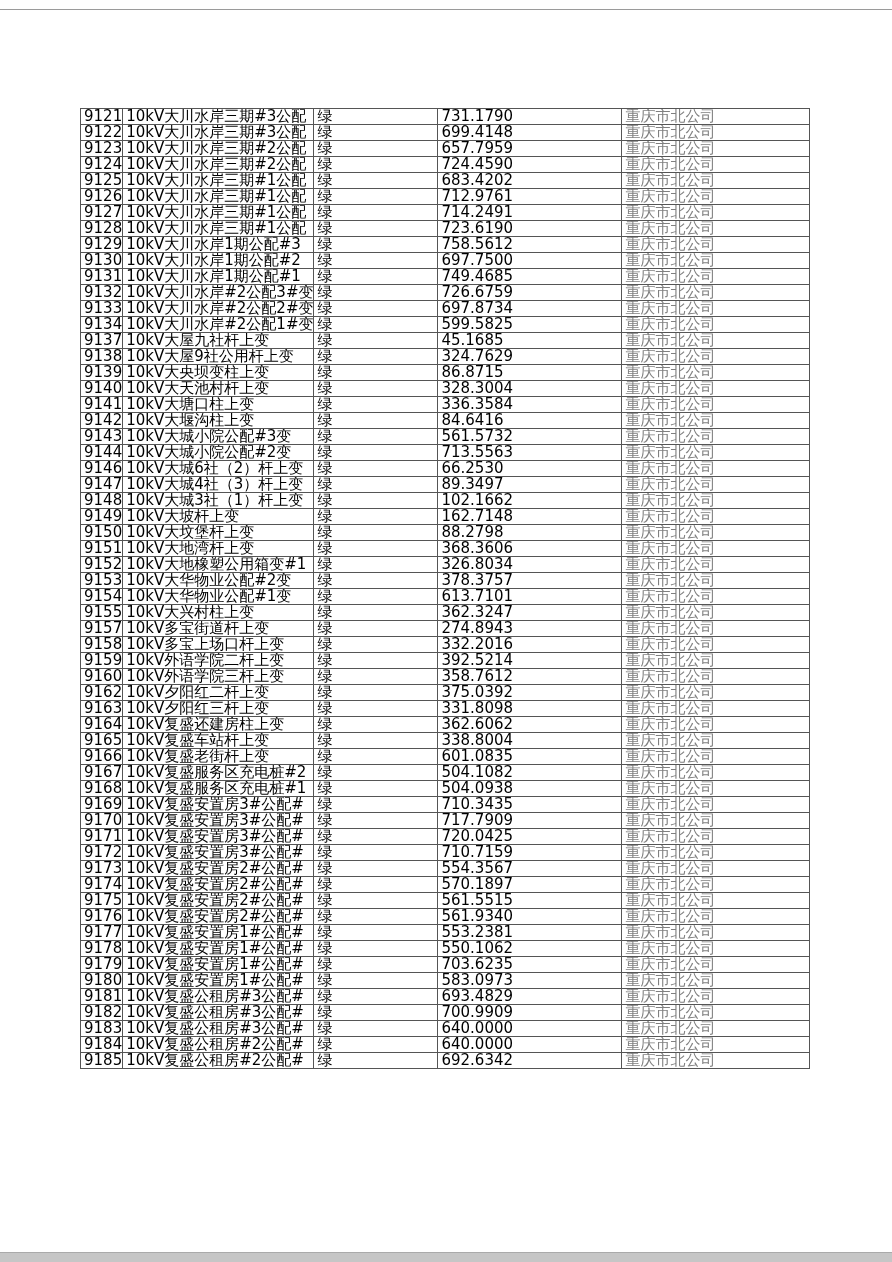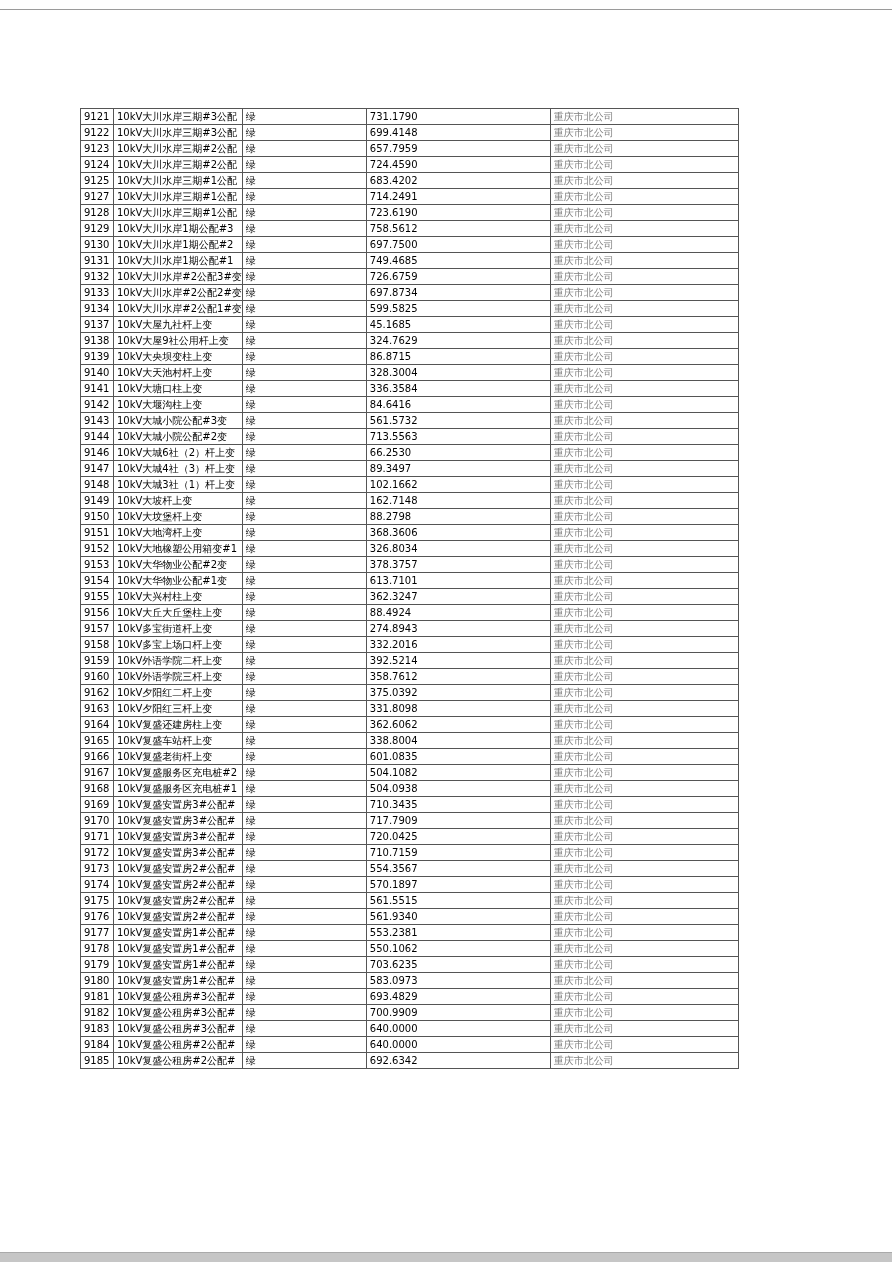--- a/index.html
+++ b/index.html
@@ -9,21 +9,21 @@
     color:#000;overflow:hidden;
   }
   .top-rule{
     position:absolute;left:0;top:9px;width:892px;height:1px;background:#9a9a9a;
   }
   .sheet{
     position:absolute;left:80px;top:108px;
   }
   table.grid{
     border-collapse:collapse;table-layout:fixed;
-    font-size:10px;
+    font-size:15px;
   }
   table.grid td{
     border:1px solid #555;
     height:15px;
     padding:0 0 0 3px;
     white-space:nowrap;
     overflow:hidden;
     line-height:15px;
     vertical-align:middle;
   }
@@ -74,20 +74,27 @@
           <td class="c-company">重庆市北公司</td>
         </tr>
         <tr>
           <td class="c-id">9125</td>
           <td class="c-name">10kV大川水岸三期#1公配</td>
           <td class="c-status">绿</td>
           <td class="c-value">683.4202</td>
           <td class="c-company">重庆市北公司</td>
         </tr>
         <tr>
+          <td class="c-id">9126</td>
+          <td class="c-name">10kV大川水岸三期#1公配</td>
+          <td class="c-status">绿</td>
+          <td class="c-value">712.9761</td>
+          <td class="c-company">重庆市北公司</td>
+        </tr>
+        <tr>
           <td class="c-id">9127</td>
           <td class="c-name">10kV大川水岸三期#1公配</td>
           <td class="c-status">绿</td>
           <td class="c-value">714.2491</td>
           <td class="c-company">重庆市北公司</td>
         </tr>
         <tr>
           <td class="c-id">9128</td>
           <td class="c-name">10kV大川水岸三期#1公配</td>
           <td class="c-status">绿</td>
@@ -253,27 +260,20 @@
           <td class="c-name">10kV大华物业公配#1变</td>
           <td class="c-status">绿</td>
           <td class="c-value">613.7101</td>
           <td class="c-company">重庆市北公司</td>
         </tr>
         <tr>
           <td class="c-id">9155</td>
           <td class="c-name">10kV大兴村柱上变</td>
           <td class="c-status">绿</td>
           <td class="c-value">362.3247</td>
-          <td class="c-company">重庆市北公司</td>
-        </tr>
-        <tr>
-          <td class="c-id">9156</td>
-          <td class="c-name">10kV大丘大丘堡柱上变</td>
-          <td class="c-status">绿</td>
-          <td class="c-value">88.4924</td>
           <td class="c-company">重庆市北公司</td>
         </tr>
         <tr>
           <td class="c-id">9157</td>
           <td class="c-name">10kV多宝街道杆上变</td>
           <td class="c-status">绿</td>
           <td class="c-value">274.8943</td>
           <td class="c-company">重庆市北公司</td>
         </tr>
         <tr>

